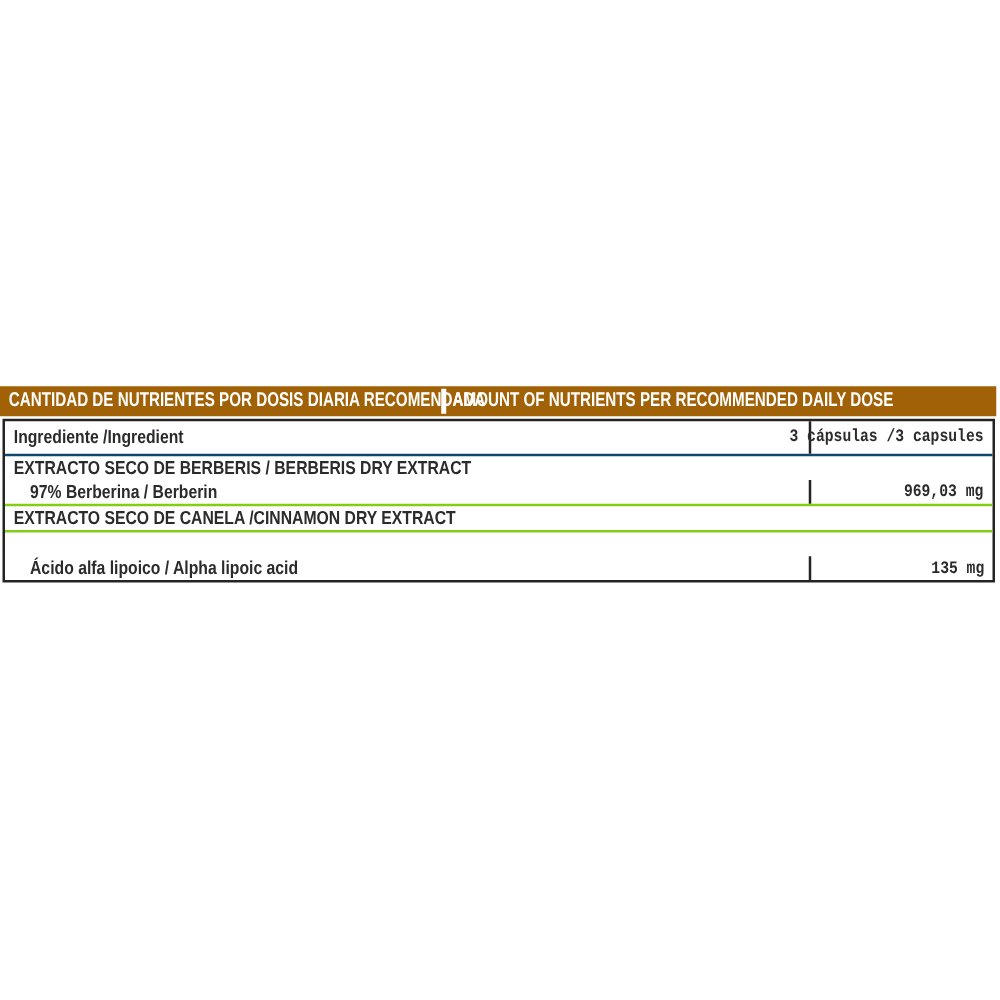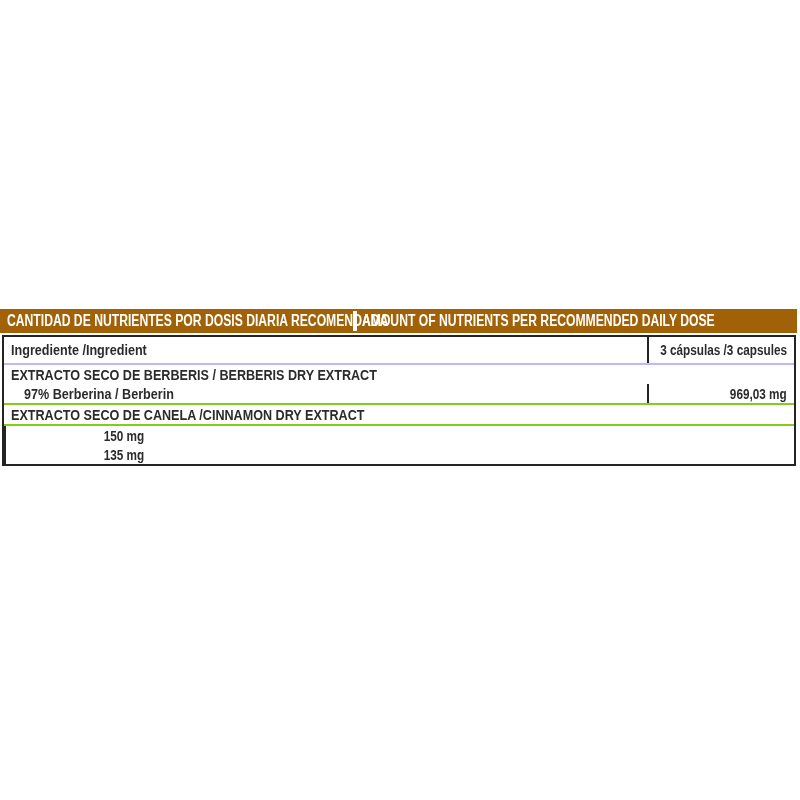--- a/index.html
+++ b/index.html
@@ -52,21 +52,21 @@
     position: absolute;
     left: 2px;
     top: 335px;
     width: 794px;
     box-sizing: border-box;
     border: 2px solid #242424;
     background: #ffffff;
   }
   .trow { display: block; }
   .body-row + .body-row { border-top: 2px solid #84cc16; }
-  .thead { border-bottom: 2px solid #c4b5fd; }
+  .thead { border-bottom: 2px solid #0c4a6e; }
 
   .line {
     display: flex;
     align-items: center;
     height: 19px;
   }
   .thead .line { height: 26px; }
 
   .cell-l {
     flex: 1 1 auto;
@@ -81,20 +81,21 @@
     box-sizing: border-box;
     width: 147px;
     border-left: 2px solid #242424;
     padding-right: 7px;
     text-align: right;
     white-space: nowrap;
     align-self: stretch;
     display: flex;
     align-items: center;
     justify-content: flex-end;
+    font-family: Liberation Mono, monospace;
   }
 
   .ctext {
     display: inline-block;
     color: #2b2b2b;
     font-weight: bold;
     white-space: nowrap;
   }
   .ctext.main, .ctext.sub, .ctext.colhead {
     font-size: 15px;
@@ -141,25 +142,23 @@
             </div>
           </div>
         </div>
         <div class="trow body-row">
           <div class="line">
             <div class="cell-l"><span class="ctext main">EXTRACTO SECO DE CANELA /CINNAMON DRY EXTRACT</span></div>
           </div>
         </div>
         <div class="trow body-row">
           <div class="line">
-            <div class="cell-r">
-              <span class="ctext val">150 mg</span>
-            </div>
           </div>
           <div class="line">
+            <div class="cell-l indent"><span class="ctext sub">Ácido alfa lipoico / Alpha lipoic acid</span></div>
             <div class="cell-r">
               <span class="ctext val">135 mg</span>
             </div>
           </div>
         </div>
       </div>
   </div>
 
 </div>
 

